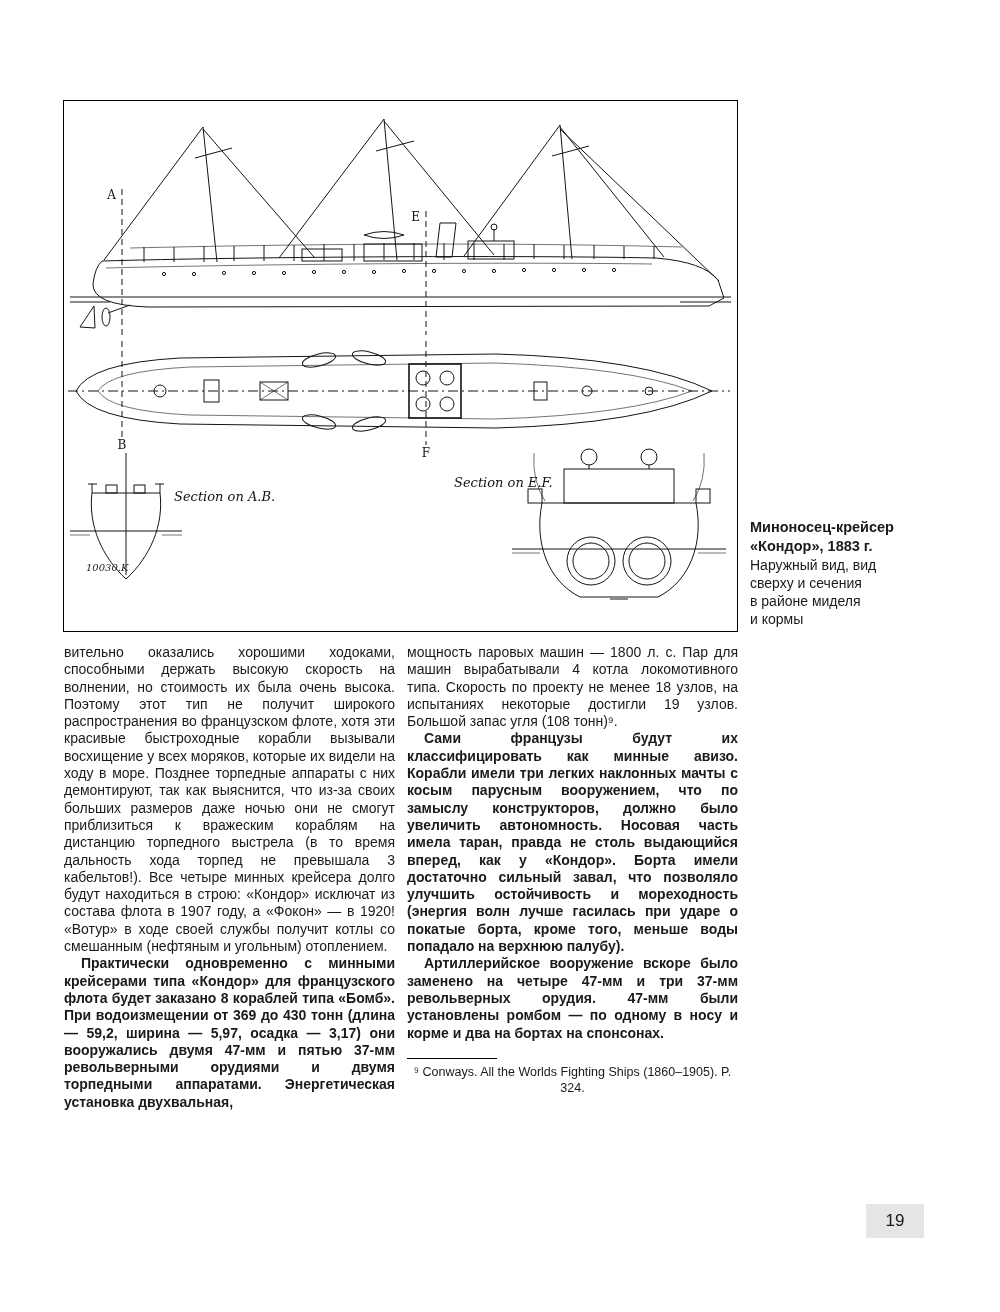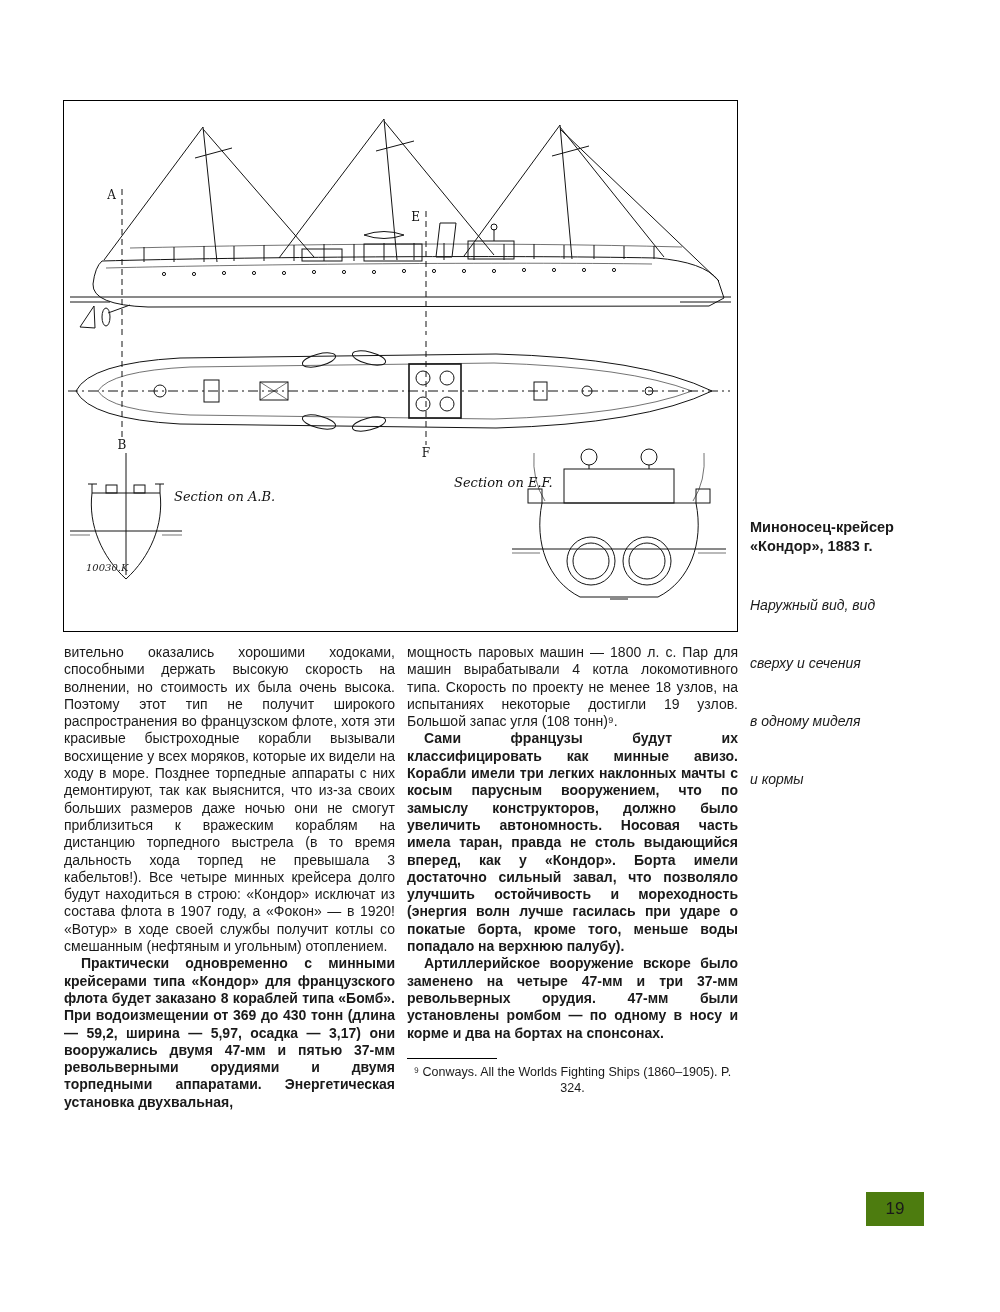--- a/index.html
+++ b/index.html
@@ -18,21 +18,21 @@
   .thin { stroke-width:0.6 !important; }
   .bold { stroke-width:1.6 !important; }
   .dash { stroke-dasharray:6 4; }
   .cdash { stroke-dasharray:10 4 2 4; }
   .fig-label { font-family:"DejaVu Serif", serif; font-size:12px; fill:#111; }
   .fig-label-italic { font-family:"DejaVu Serif", serif; font-style:italic; font-size:13px; fill:#111; }
   .fig-handnote { font-family:"DejaVu Serif", serif; font-style:italic; font-size:10px; fill:#222; }
 
   .caption { position:absolute; left:750px; top:518px; width:215px; }
   .cap-title { font-weight:bold; font-size:14.5px; line-height:19px; }
-  .cap-sub { font-style:italic; font-size:14px; line-height:18px;margin-top:40px; }
+  .cap-sub { font-size:14px; line-height:18px; }
 
   .columns {
     position:absolute; left:64px; top:644px; width:674px;
     display:grid; grid-template-columns:1fr 1fr; column-gap:12px;
   }
   .col p { margin:0; font-size:14px; line-height:17.3px; text-align:justify; }
   .col p.indent { text-indent:17px;font-weight:bold; }
   .footnote-rule { width:90px; border-top:1px solid #000; margin:16px 0 5px 0; }
   .col p.footnote { font-size:12.5px; line-height:16px; text-align:center; }
 
@@ -208,33 +208,33 @@
         <text class="fig-handnote" x="22" y="470">10030.K</text>
       </g>
     </svg>
   </div>
 
   <div class="caption">
     <div class="cap-title">Миноносец-крейсер</div>
     <div class="cap-title">«Кондор», 1883 г.</div>
     <div class="cap-sub">Наружный вид, вид</div>
     <div class="cap-sub">сверху и сечения</div>
-    <div class="cap-sub">в одному миделя</div>
+    <div class="cap-sub">в районе миделя</div>
     <div class="cap-sub">и кормы</div>
   </div>
 
   <div class="columns">
     <div class="col">
       <p>вительно оказались хорошими ходоками, способными держать высокую скорость на волнении, но стоимость их была очень высока. Поэтому этот тип не получит широкого распространения во французском флоте, хотя эти красивые быстроходные корабли вызывали восхищение у всех моряков, которые их видели на ходу в море. Позднее торпедные аппараты с них демонтируют, так как выяснится, что из-за своих больших размеров даже ночью они не смогут приблизиться к вражеским кораблям на дистанцию торпедного выстрела (в то время дальность хода торпед не превышала 3 кабельтов!). Все четыре минных крейсера долго будут находиться в строю: «Кондор» исключат из состава флота в 1907 году, а «Фокон» — в 1920! «Вотур» в ходе своей службы получит котлы со смешанным (нефтяным и угольным) отоплением.</p>
       <p class="indent">Практически одновременно с минными крейсерами типа «Кондор» для французского флота будет заказано 8 кораблей типа «Бомб». При водоизмещении от 369 до 430 тонн (длина — 59,2, ширина — 5,97, осадка — 3,17) они вооружались двумя 47-мм и пятью 37-мм револьверными орудиями и двумя торпедными аппаратами. Энергетическая установка двухвальная,</p>
     </div>
     <div class="col">
       <p>мощность паровых машин — 1800 л. с. Пар для машин вырабатывали 4 котла локомотивного типа. Скорость по проекту не менее 18 узлов, на испытаниях некоторые достигли 19 узлов. Большой запас угля (108 тонн)⁹.</p>
       <p class="indent">Сами французы будут их классифицировать как минные авизо. Корабли имели три легких наклонных мачты с косым парусным вооружением, что по замыслу конструкторов, должно было увеличить автономность. Носовая часть имела таран, правда не столь выдающийся вперед, как у «Кондор». Борта имели достаточно сильный завал, что позволяло улучшить остойчивость и мореходность (энергия волн лучше гасилась при ударе о покатые борта, кроме того, меньше воды попадало на верхнюю палубу).</p>
       <p class="indent">Артиллерийское вооружение вскоре было заменено на четыре 47-мм и три 37-мм револьверных орудия. 47-мм были установлены ромбом — по одному в носу и корме и два на бортах на спонсонах.</p>
       <div class="footnote-rule"></div>
       <p class="footnote">⁹ Conways. All the Worlds Fighting Ships (1860–1905). P. 324.</p>
     </div>
   </div>
 
-  <div class="page-number" style="background-color: #4d7c0f;">19</div>
+  <div class="page-number" style="background-color: #e5e5e5; margin-top: 12px;">19</div>
 
 </div>
 
 </body></html>

